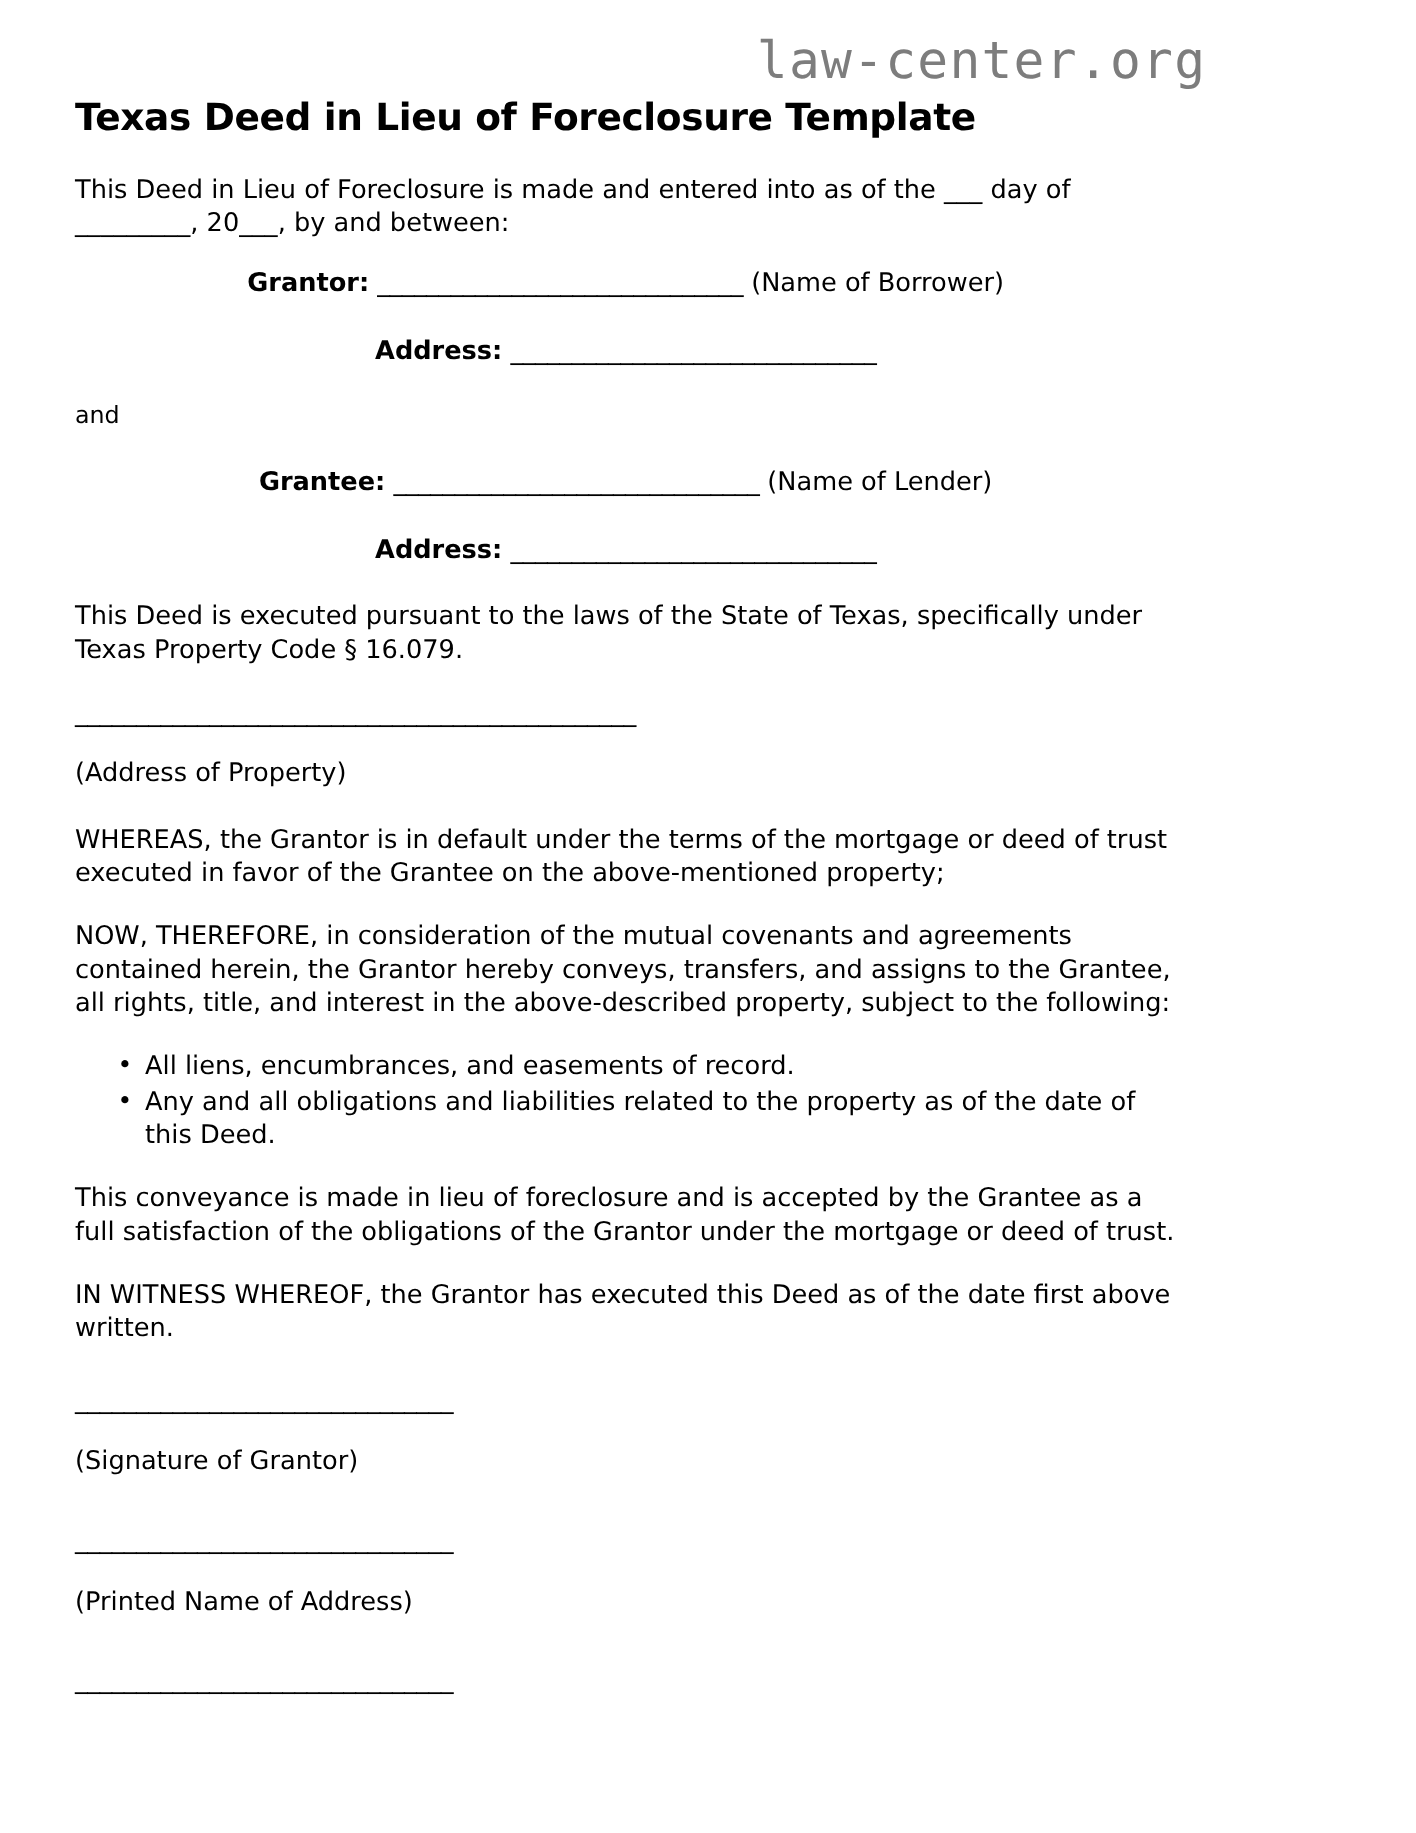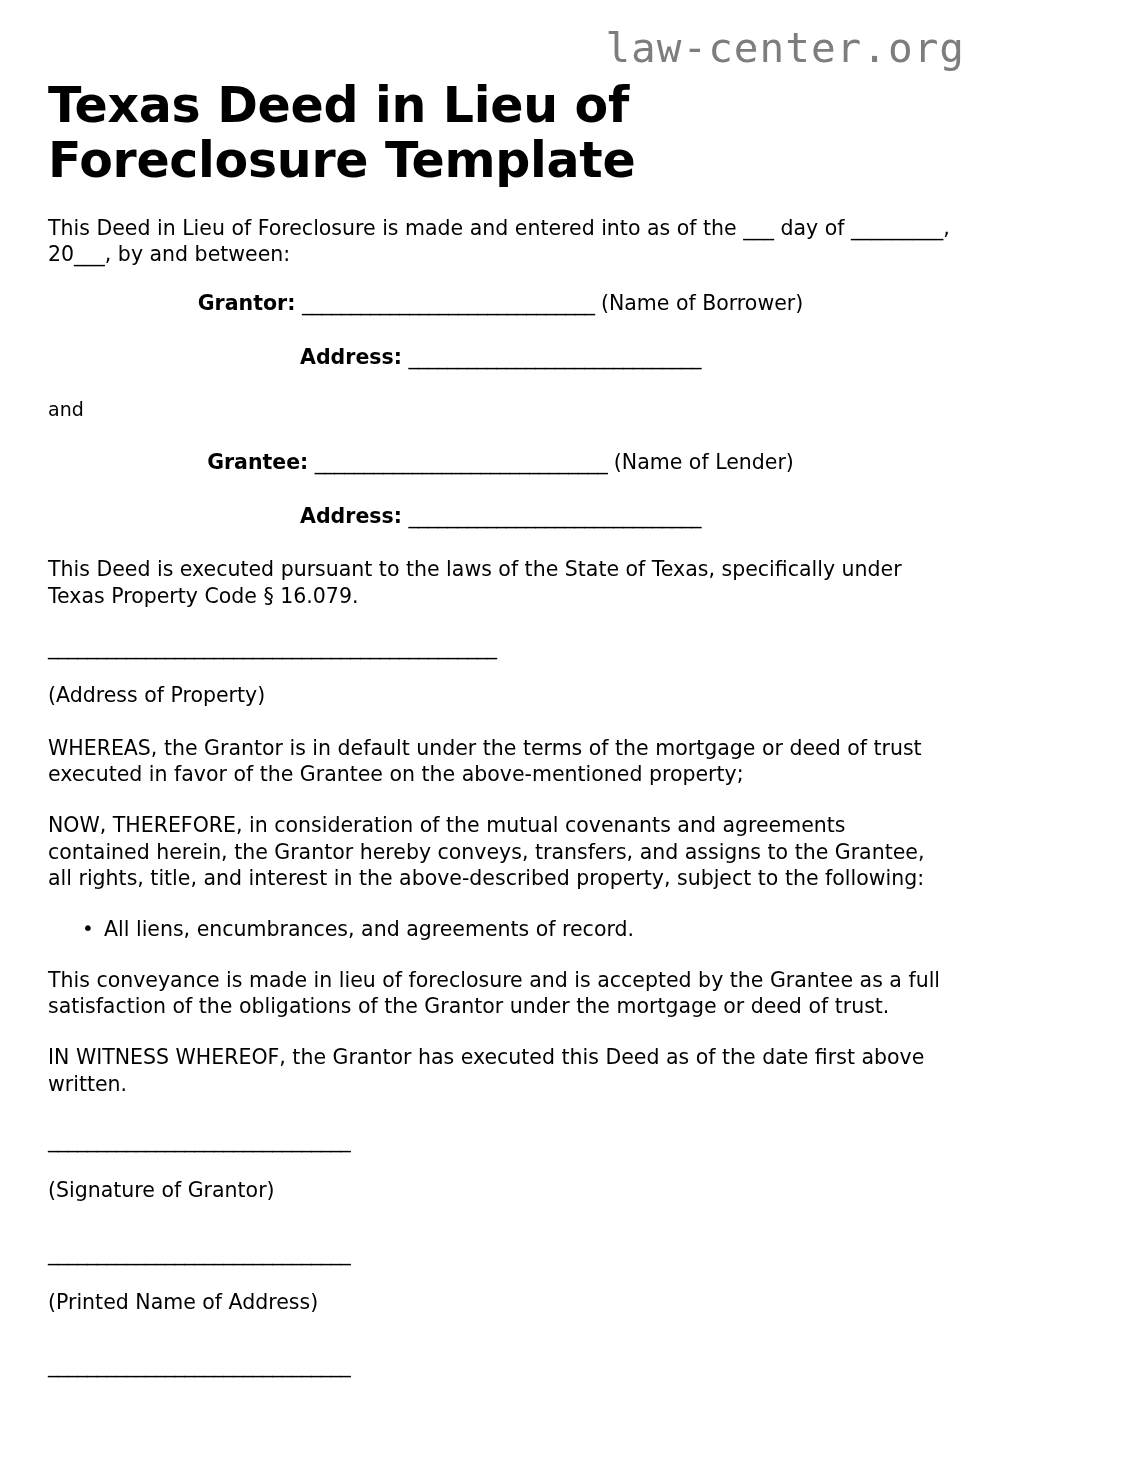--- a/index.html
+++ b/index.html
@@ -15,41 +15,41 @@
     font-family: "DejaVu Sans", "Liberation Sans", sans-serif;
     color: #000000;
     -webkit-font-smoothing: antialiased;
   }
 
   .page {
     position: relative;
     width: 1001px;
     height: 1466px;
     box-sizing: border-box;
-    padding: 0 48px;
+    padding: 0 60px;
   }
 
   
   .watermark {
     position: absolute;
     top: 28px;
     right: 36px;
     font-family: "DejaVu Sans Mono", "Liberation Mono", monospace;
     font-size: 41px;
     letter-spacing: 1px;
     color: #7d7d7d;
     white-space: nowrap;
     line-height: 1;
   }
 
   
   .doc-title {
     margin: 0;
     padding-top: 78px;
-    font-size: 49px;
+    font-size: 30px;
     font-weight: 700;
     line-height: 1.13;
     letter-spacing: -0.3px;
     max-width: 900px;
     color: #000;
   }
 
   
   .body-wrap {
     padding-top: 26px;
@@ -184,21 +184,22 @@
 
     <p class="rule-long">______________________________________________</p>
 
     <p class="caption">(Address of Property)</p>
 
     <p class="para">WHEREAS, the Grantor is in default under the terms of the mortgage or deed of trust executed in favor of the Grantee on the above-mentioned property;</p>
 
     <p class="para">NOW, THEREFORE, in consideration of the mutual covenants and agreements contained herein, the Grantor hereby conveys, transfers, and assigns to the Grantee, all rights, title, and interest in the above-described property, subject to the following:</p>
 
     <ul class="bullets">
-      <li>All liens, encumbrances, and agreements of record.</li>
+      <li>All liens, encumbrances, and easements of record.</li>
+      <li>Any and all obligations and liabilities related to the property as of the date of this Deed.</li>
     </ul>
 
     <p class="para">This conveyance is made in lieu of foreclosure and is accepted by the Grantee as a full satisfaction of the obligations of the Grantor under the mortgage or deed of trust.</p>
 
     <p class="para">IN WITNESS WHEREOF, the Grantor has executed this Deed as of the date first above written.</p>
 
     <div class="sig-block">
       <p class="sig-rule">_______________________________</p>
       <p class="sig-caption">(Signature of Grantor)</p>
 

